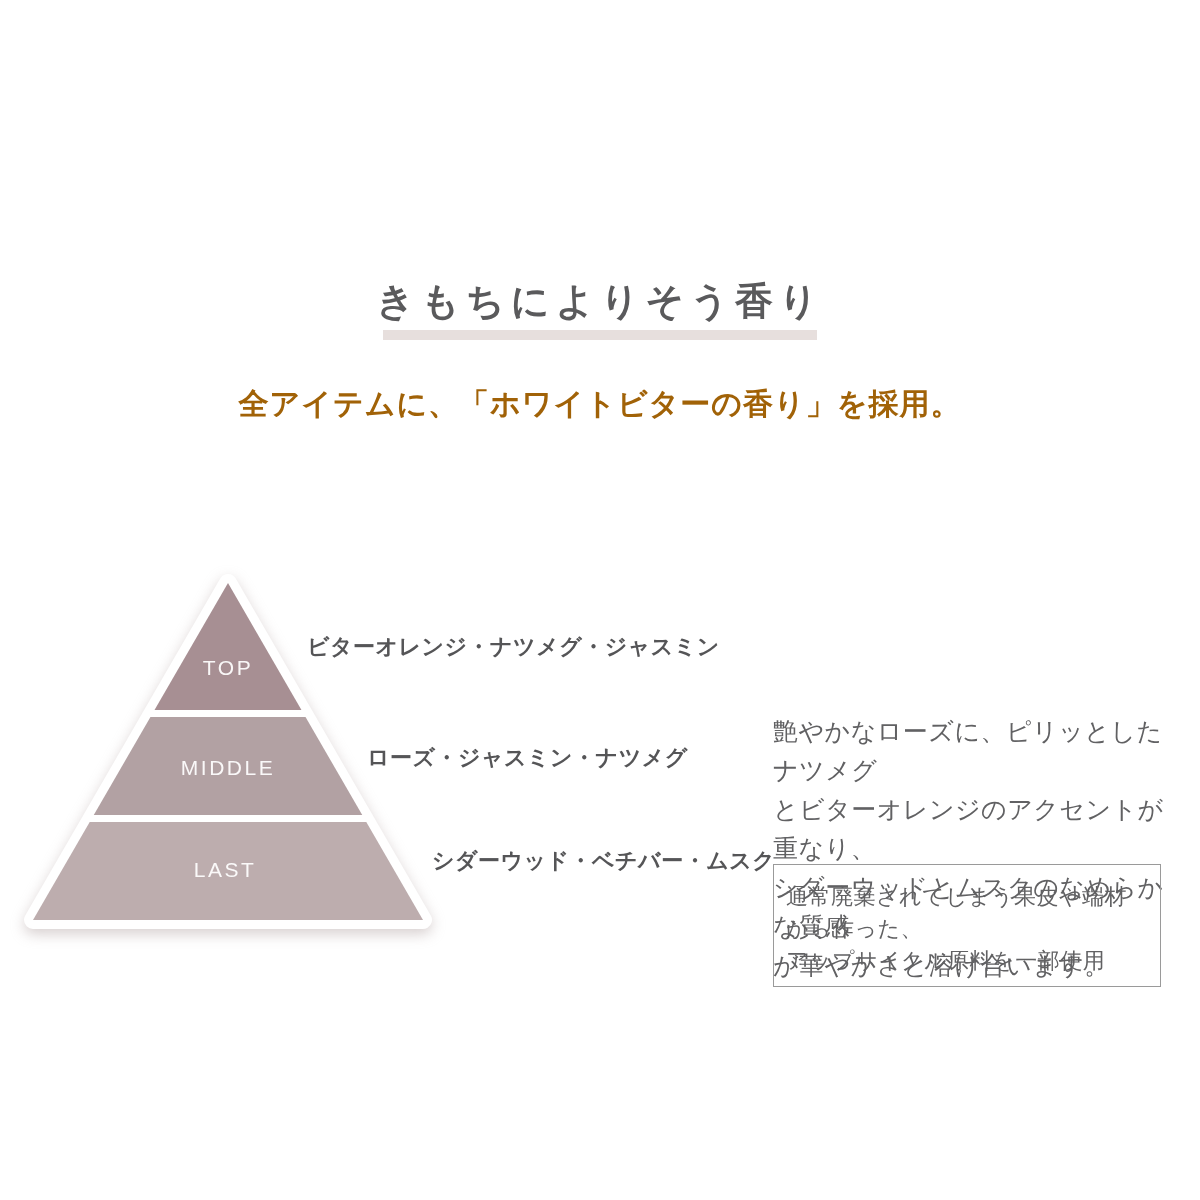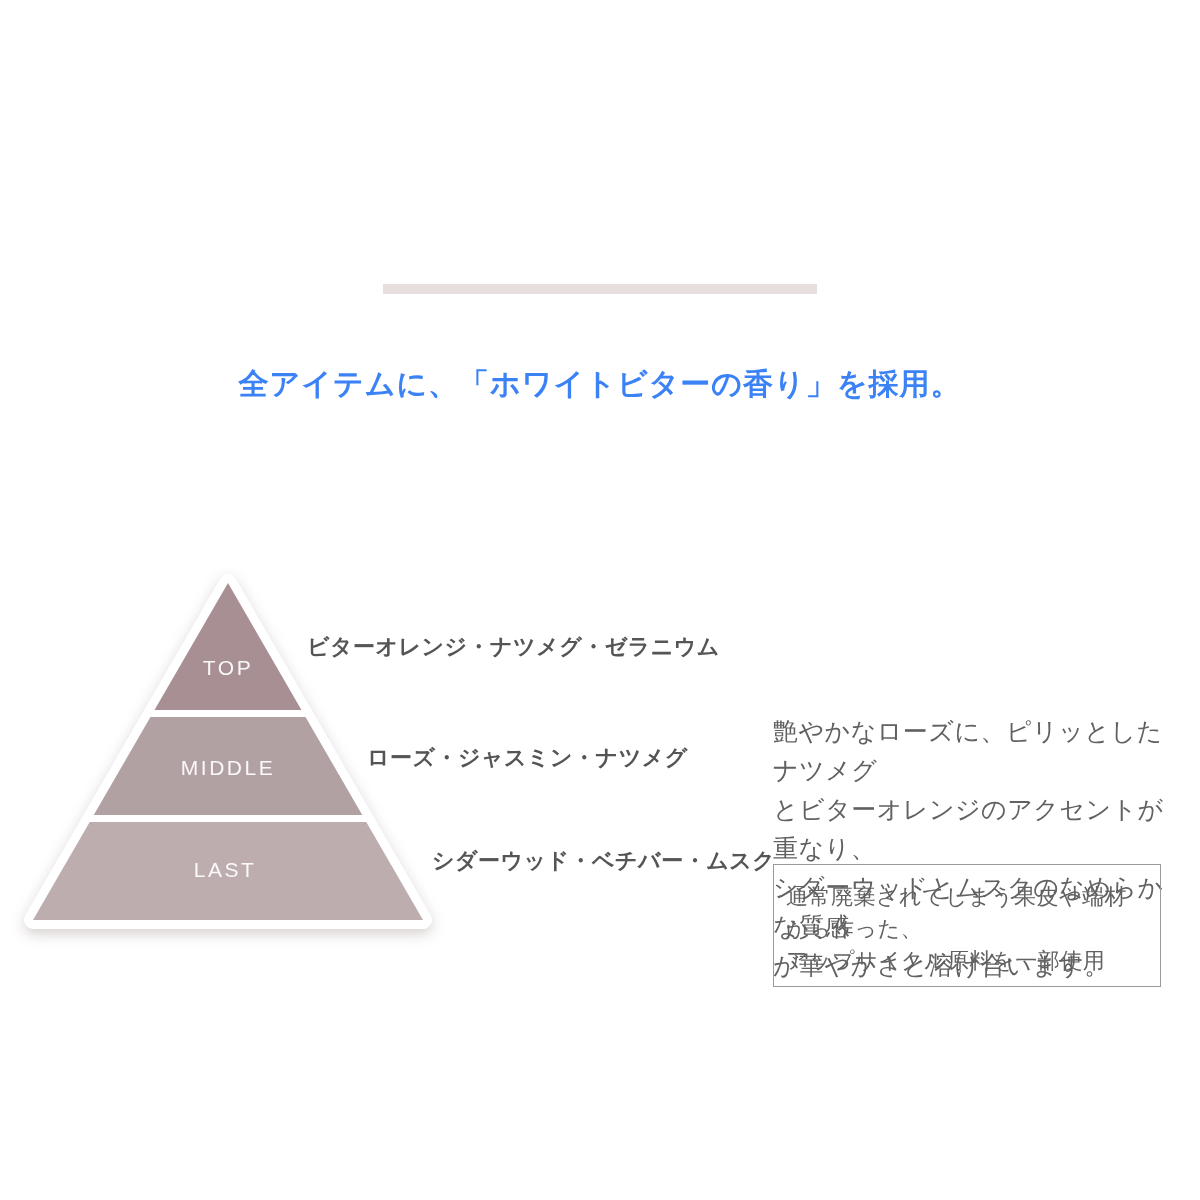--- a/index.html
+++ b/index.html
@@ -15,22 +15,22 @@
   .title-block{position:absolute;top:279px;left:0;width:100%;text-align:center;}
   .page-title{
     margin:0;font-size:38px;font-weight:600;letter-spacing:6px;
     color:#5a5a5c;line-height:1.2;
   }
   .title-bar{
     width:434px;height:10px;margin:5px auto 0;
     background:#e7dfdd;
   }
   .subtitle{
-    position:absolute;top:364px;left:0;width:100%;text-align:center;
-    font-size:30px;font-weight:600;letter-spacing:1px;color:#3b82f6;
+    position:absolute;top:384px;left:0;width:100%;text-align:center;
+    font-size:30px;font-weight:600;letter-spacing:1px;color:#a16207;
   }
   .intro{
     position:absolute;top:428px;left:0;width:100%;text-align:center;
     font-size:24px;line-height:38px;letter-spacing:0.5px;color:#595959;
     white-space:pre-line;
   }
 
   
   .pyramid-svg{
     position:absolute;left:0;top:555px;
@@ -66,20 +66,21 @@
     font-size:22px;line-height:32px;letter-spacing:0.5px;color:#616163;
     white-space:pre-line;
   }
 </style>
 </head>
 <body>
 
 <div class="screen">
 
   <div class="title-block">
+    <h1 class="page-title">きもちによりそう香り</h1>
     <div class="title-bar"></div>
   </div>
 
   <div class="subtitle">全アイテムに、「ホワイトビターの香り」を採用。</div>
 
 
   <svg class="pyramid-svg" width="460" height="400" viewBox="0 0 460 400">
     <defs>
       <clipPath id="triclip">
         <path d="M228 28 L423 365 L33 365 Z"></path>
@@ -89,21 +90,21 @@
     <g clip-path="url(#triclip)">
       <rect x="0" y="20" width="460" height="135" fill="#a78f93"></rect>
       <rect x="0" y="162" width="460" height="98" fill="#b2a1a3"></rect>
       <rect x="0" y="267" width="460" height="98" fill="#bdadae"></rect>
     </g>
     <text class="tier-label" x="228" y="120" text-anchor="middle">TOP</text>
     <text class="tier-label" x="228" y="220" text-anchor="middle">MIDDLE</text>
     <text class="tier-label" x="225" y="322" text-anchor="middle">LAST</text>
   </svg>
 
-  <div class="note-label note-0">ビターオレンジ・ナツメグ・ゼラニウム</div>
+  <div class="note-label note-0">ビターオレンジ・ナツメグ・ジャスミン</div>
   <div class="note-label note-1">ローズ・ジャスミン・ナツメグ</div>
   <div class="note-label note-2">シダーウッド・ベチバー・ムスク</div>
 
   <div class="desc">艶やかなローズに、ピリッとしたナツメグ
 とビターオレンジのアクセントが重なり、
 シダーウッドとムスクのなめらかな質感
 が華やかさと溶け合います。</div>
 
   <div class="upcycle-box">通常廃棄されてしまう果皮や端材から作った、
 アップサイクル原料を一部使用</div>

